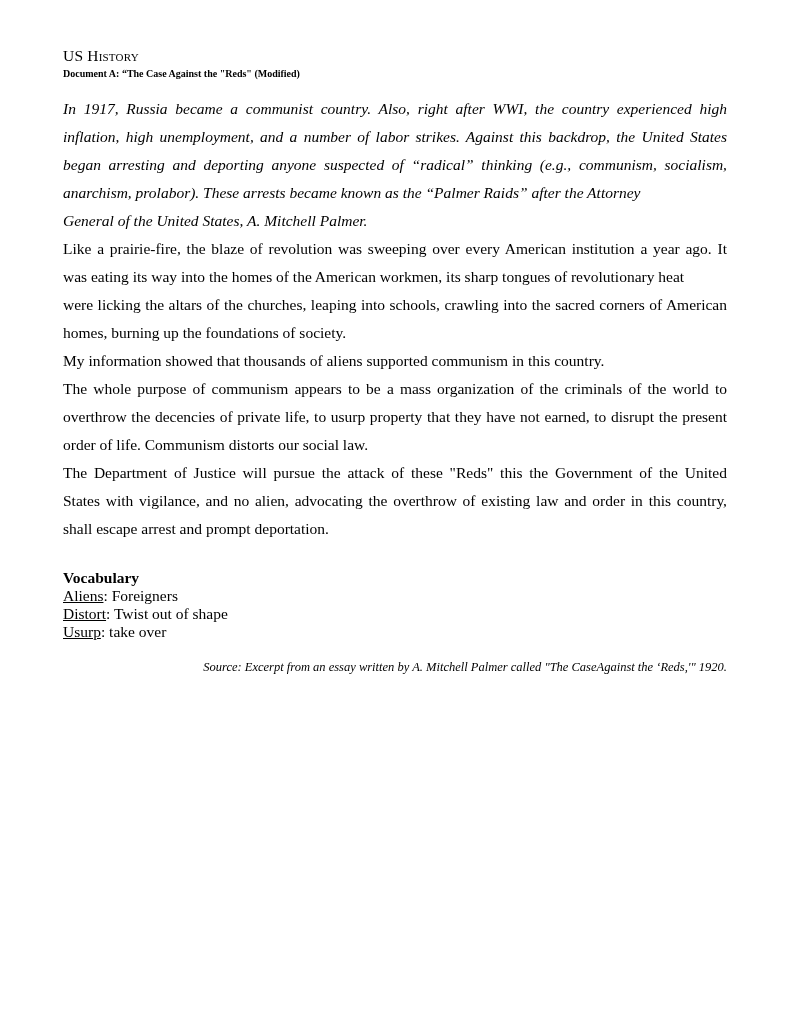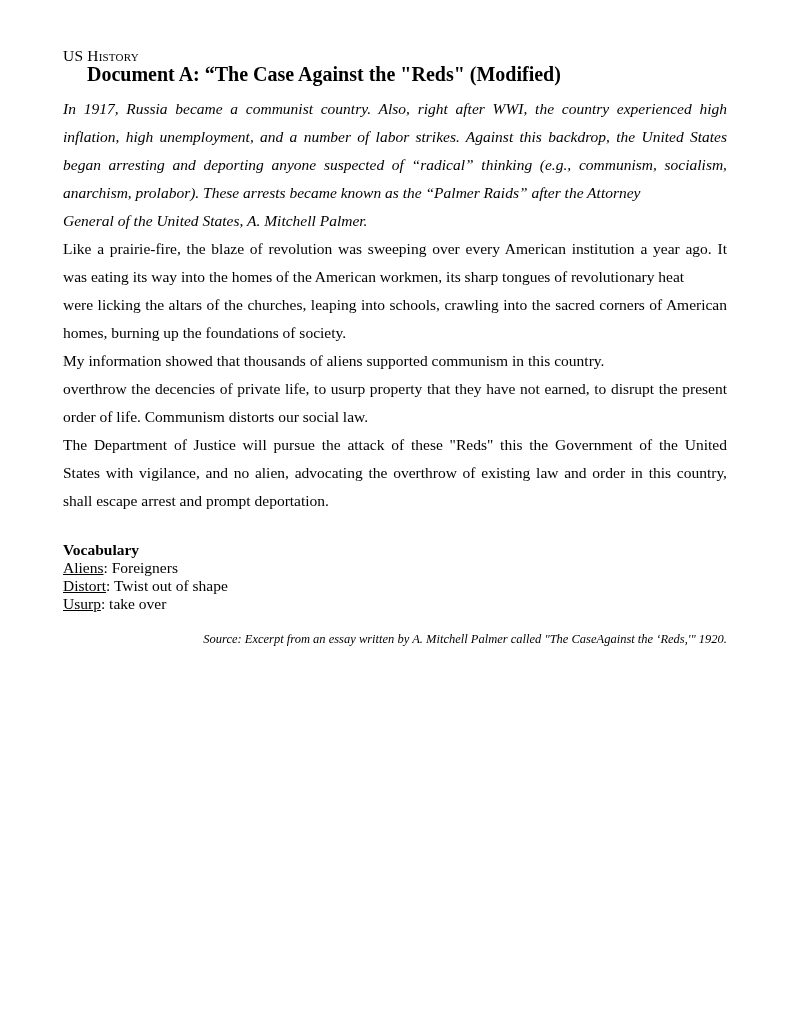--- a/index.html
+++ b/index.html
@@ -14,24 +14,23 @@
     padding: 47px 64px 0 63px;
     overflow: hidden;
   }
   .course {
     font-size: 15.5px;
     line-height: 18px;
     font-variant: small-caps;
     letter-spacing: 0.2px;
   }
   .title {
-    font-size: 20px;
+    font-size: 10px;
     line-height: 18px;
     font-weight: bold;
-    margin-left: 24px;
   }
   .para {
     font-size: 15.5px;
     line-height: 28px;
   }
   .para[data-name="intro-paragraph"] {
     font-style: italic;
     margin-top: 12px;
   }
   .line { white-space: nowrap; }
@@ -81,20 +80,21 @@
       <div class="para" data-name="paragraph-prairie-fire">
         <div class="line j" data-name="paragraph-line">Like a prairie-fire, the blaze of revolution was sweeping over every American institution a year ago. It</div>
         <div class="line" data-name="paragraph-line">was eating its way into the homes of the American workmen, its sharp tongues of revolutionary heat</div>
         <div class="line j" data-name="paragraph-line">were licking the altars of the churches, leaping into schools, crawling into the sacred corners of American</div>
         <div class="line" data-name="paragraph-line">homes, burning up the foundations of society.</div>
       </div>
       <div class="para" data-name="paragraph-information">
         <div class="line" data-name="paragraph-line">My information showed that thousands of aliens supported communism in this country.</div>
       </div>
       <div class="para" data-name="paragraph-whole-purpose">
+        <div class="line j" data-name="paragraph-line">The whole purpose of communism appears to be a mass organization of the criminals of the world to</div>
         <div class="line j" data-name="paragraph-line">overthrow the decencies of private life, to usurp property that they have not earned, to disrupt the present</div>
         <div class="line" data-name="paragraph-line">order of life. Communism distorts our social law.</div>
       </div>
       <div class="para" data-name="paragraph-department-of-justice">
         <div class="line j" data-name="paragraph-line">The Department of Justice will pursue the attack of these "Reds" this the Government of the United</div>
         <div class="line j" data-name="paragraph-line">States with vigilance, and no alien, advocating the overthrow of existing law and order in this country,</div>
         <div class="line" data-name="paragraph-line">shall escape arrest and prompt deportation.</div>
       </div>
     </div>
 

